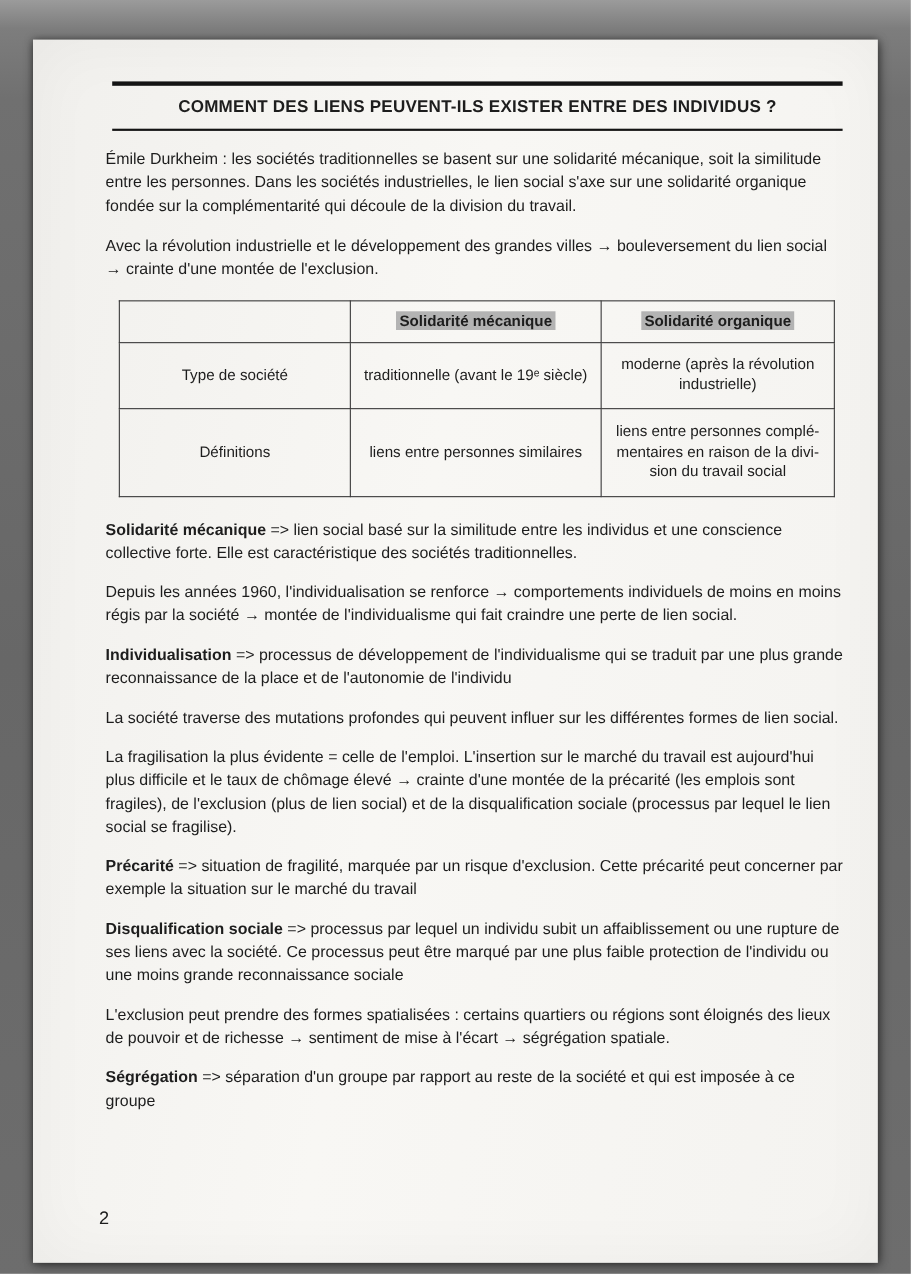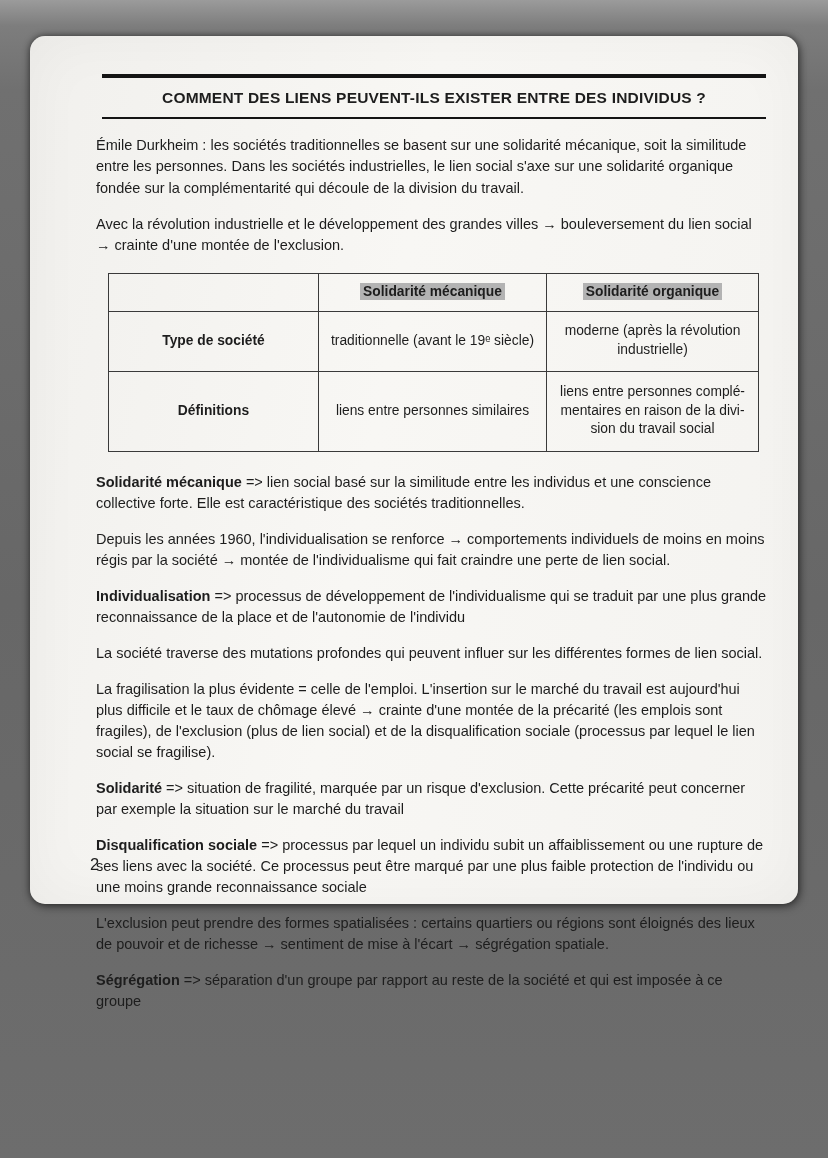--- a/index.html
+++ b/index.html
@@ -3,25 +3,24 @@
 <meta charset="utf-8">
 <style>
   * { box-sizing: border-box; }
   html, body { margin: 0; padding: 0; }
   body {
     width: 828px; height: 1158px; overflow: hidden; position: relative;
     background: linear-gradient(180deg, #9b9b9b 0px, #7d7d7d 26px, #707070 90px, #676767 600px, #6d6d6d 100%);
     font-family: "Liberation Sans", sans-serif;
   }
   .paper {
-    position: absolute; left: 30px; top: 36px; width: 768px; height: 868px;
+    position: absolute; left: 30px; top: 36px; width: 768px; height: 1112px;
     background: linear-gradient(100deg, #f1f0ed 0%, #f8f7f4 45%, #f4f3f0 100%);
     box-shadow: 0 0 7px rgba(0,0,0,0.5), 2px 3px 10px rgba(0,0,0,0.35), inset 0 0 60px rgba(0,0,0,0.04);
     color: #1d1d1d;
-    border-radius: 15px;
   }
   .content { padding: 38px 30px 0 66px; font-size: 14.5px; line-height: 1.45; }
   .title-box {
     border-top: 4px solid #141414;
     border-bottom: 2px solid #141414;
     text-align: center; font-weight: bold; font-size: 15.5px;
     padding: 9px 4px 8px 4px; margin: 0 2px 16px 6px; letter-spacing: 0.2px;
   }
   p { margin: 0 0 15px 0; }
   p.def strong { font-weight: bold; }
@@ -30,21 +29,21 @@
     width: 650px; margin: 17px 0 20px 12px;
   }
   table.soc td {
     border: 1px solid #3a3a3a; text-align: center; vertical-align: middle;
     font-size: 13.8px; line-height: 1.35; padding: 5px 12px;
   }
   col.c1 { width: 210px; } col.c2 { width: 228px; } col.c3 { width: 212px; }
   tr.thead td { height: 38px; }
   tr.r1 td { height: 60px; }
   tr.r2 td { height: 80px; }
-  .rowlab { font-weight: bold; }
+  .rowlab { font-weight: normal; }
   .hl { background: #b3b3b3; font-weight: bold; padding: 1px 3px; }
   .sec2-title {
     border-top: 2.5px solid #141414;
     border-bottom: 2.5px solid #141414;
     text-align: center; font-weight: bold; font-size: 15.5px;
     padding: 10px 4px 9px 4px;
     margin: 22px 0 22px -10px;
   }
   .page-number {
     position: absolute; left: 60px; bottom: 30px;
@@ -102,21 +101,21 @@
     <p class="def">
       <strong>Individualisation</strong><span> =&gt; processus de développement de l'individualisme qui se traduit par une plus grande reconnaissance de la place et de l'autonomie de l'individu</span>
     </p>
 
 
     <p>La société traverse des mutations profondes qui peuvent influer sur les différentes formes de lien social.</p>
 
     <p>La fragilisation la plus évidente = celle de l'emploi. L'insertion sur le marché du travail est aujourd'hui plus difficile et le taux de chômage élevé → crainte d'une montée de la précarité (les emplois sont fragiles), de l'exclusion (plus de lien social) et de la disqualification sociale (processus par lequel le lien social se fragilise).</p>
 
     <p class="def">
-      <strong>Solidarité</strong><span> =&gt; situation de fragilité, marquée par un risque d'exclusion. Cette précarité peut concerner par exemple la situation sur le marché du travail</span>
+      <strong>Précarité</strong><span> =&gt; situation de fragilité, marquée par un risque d'exclusion. Cette précarité peut concerner par exemple la situation sur le marché du travail</span>
     </p>
 
     <p class="def">
       <strong>Disqualification sociale</strong><span> =&gt; processus par lequel un individu subit un affaiblissement ou une rupture de ses liens avec la société. Ce processus peut être marqué par une plus faible protection de l'individu ou une moins grande reconnaissance sociale</span>
     </p>
 
     <p>L'exclusion peut prendre des formes spatialisées : certains quartiers ou régions sont éloignés des lieux de pouvoir et de richesse → sentiment de mise à l'écart → ségrégation spatiale.</p>
 
     <p class="def">
       <strong>Ségrégation</strong><span> =&gt; séparation d'un groupe par rapport au reste de la société et qui est imposée à ce groupe</span>

